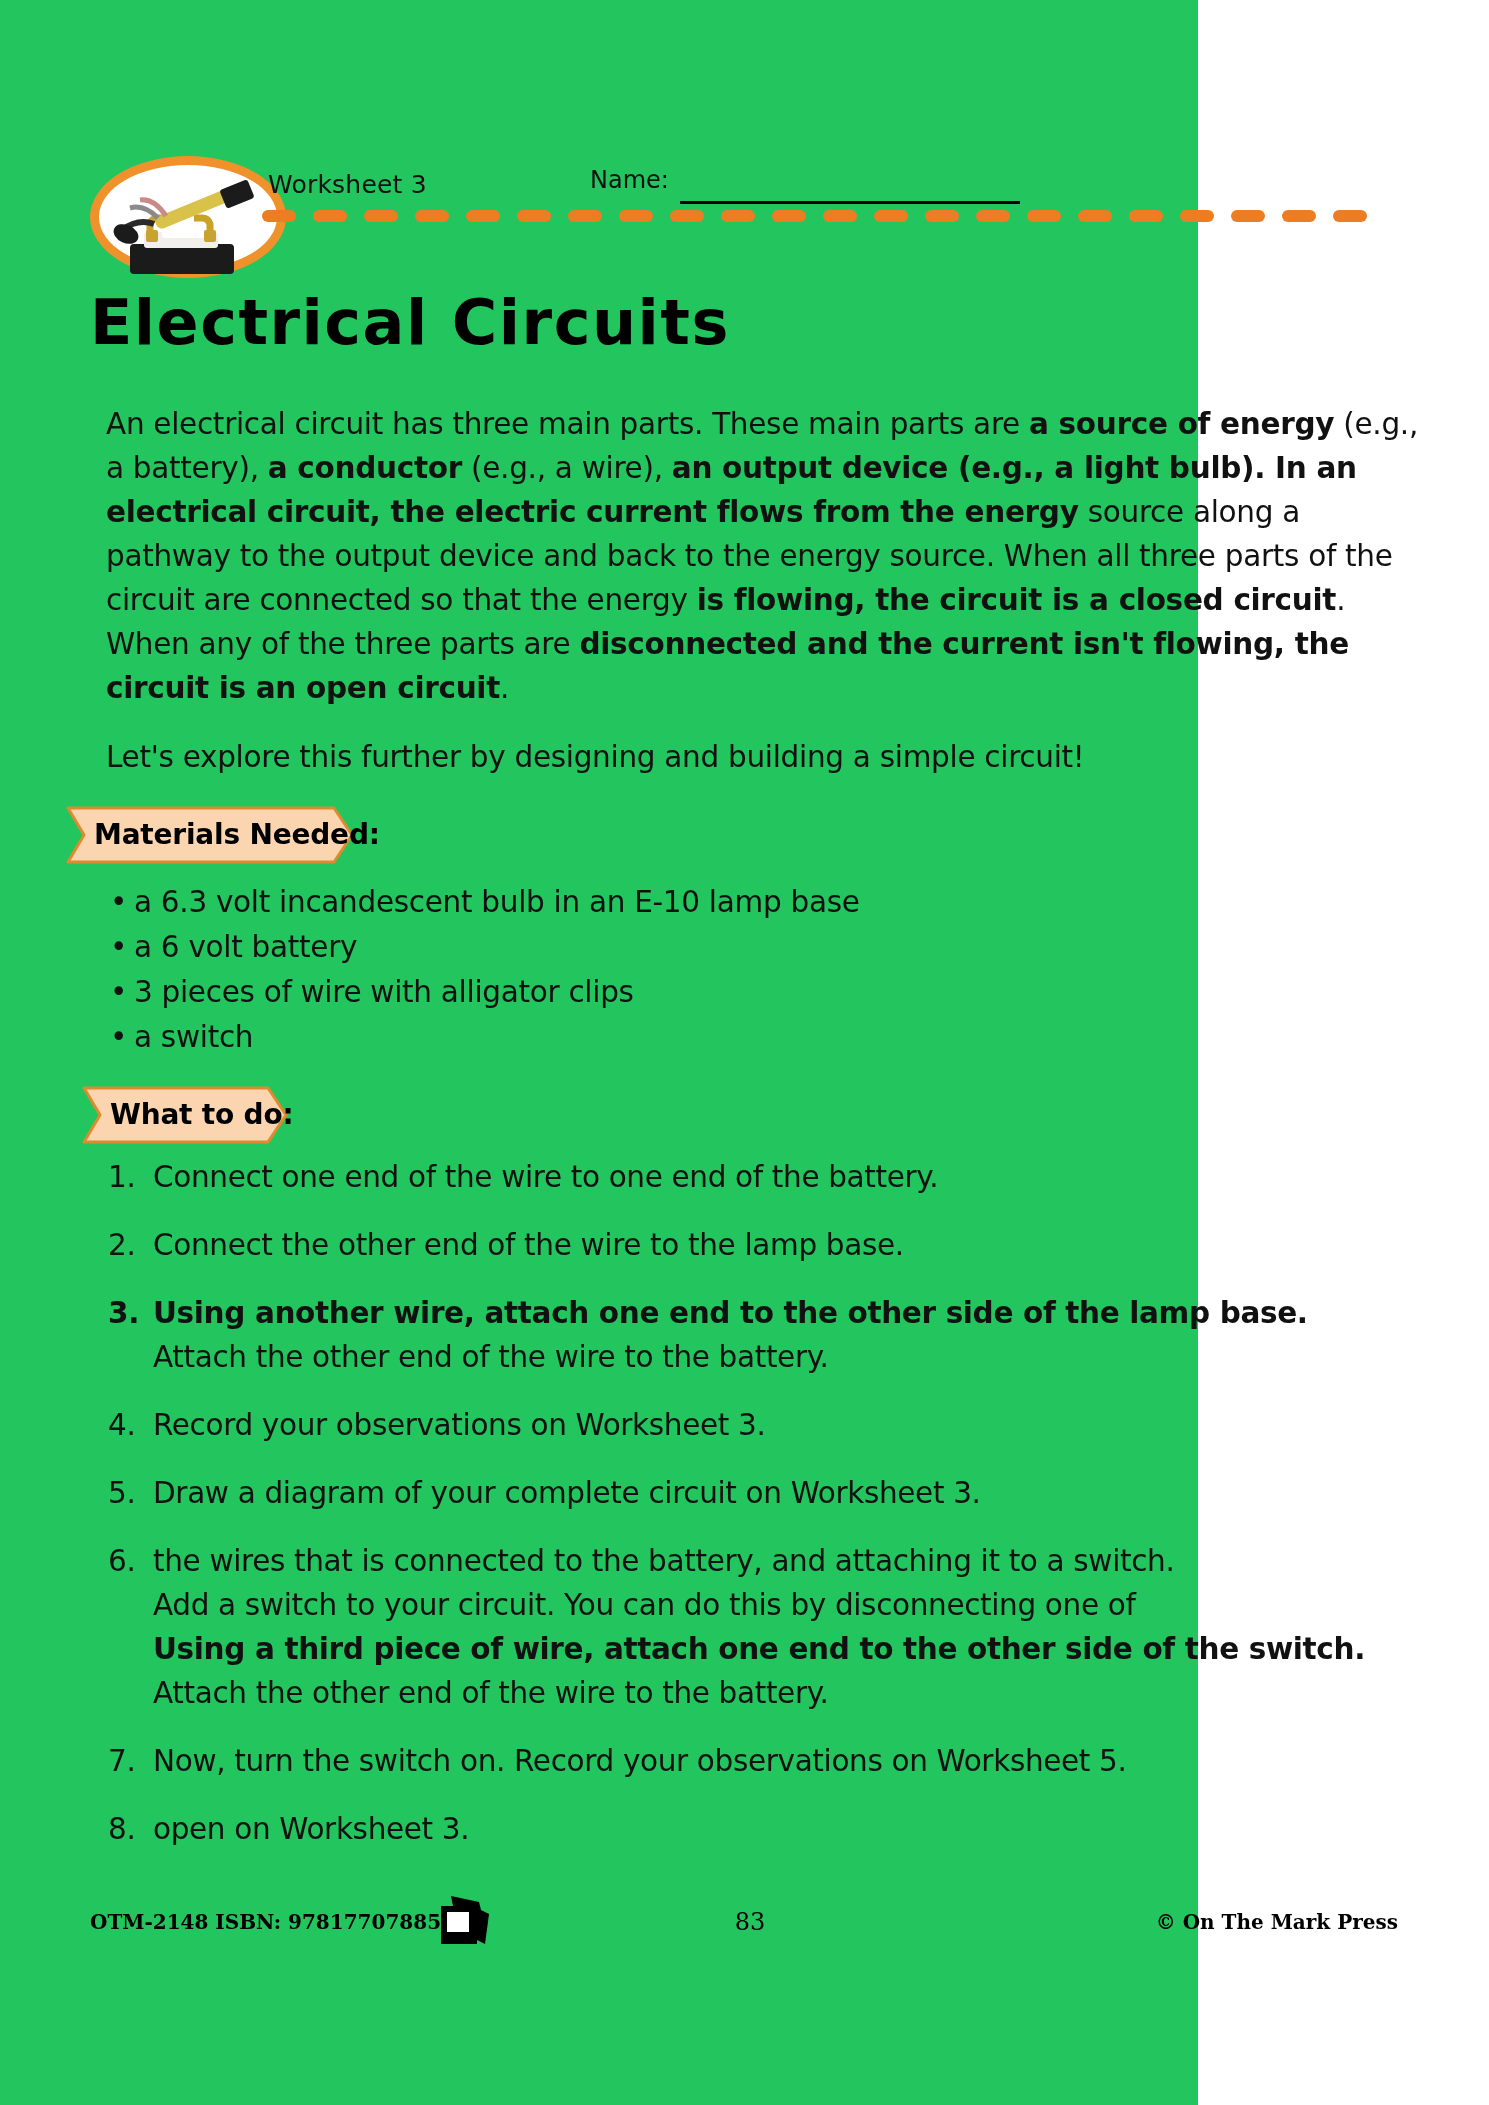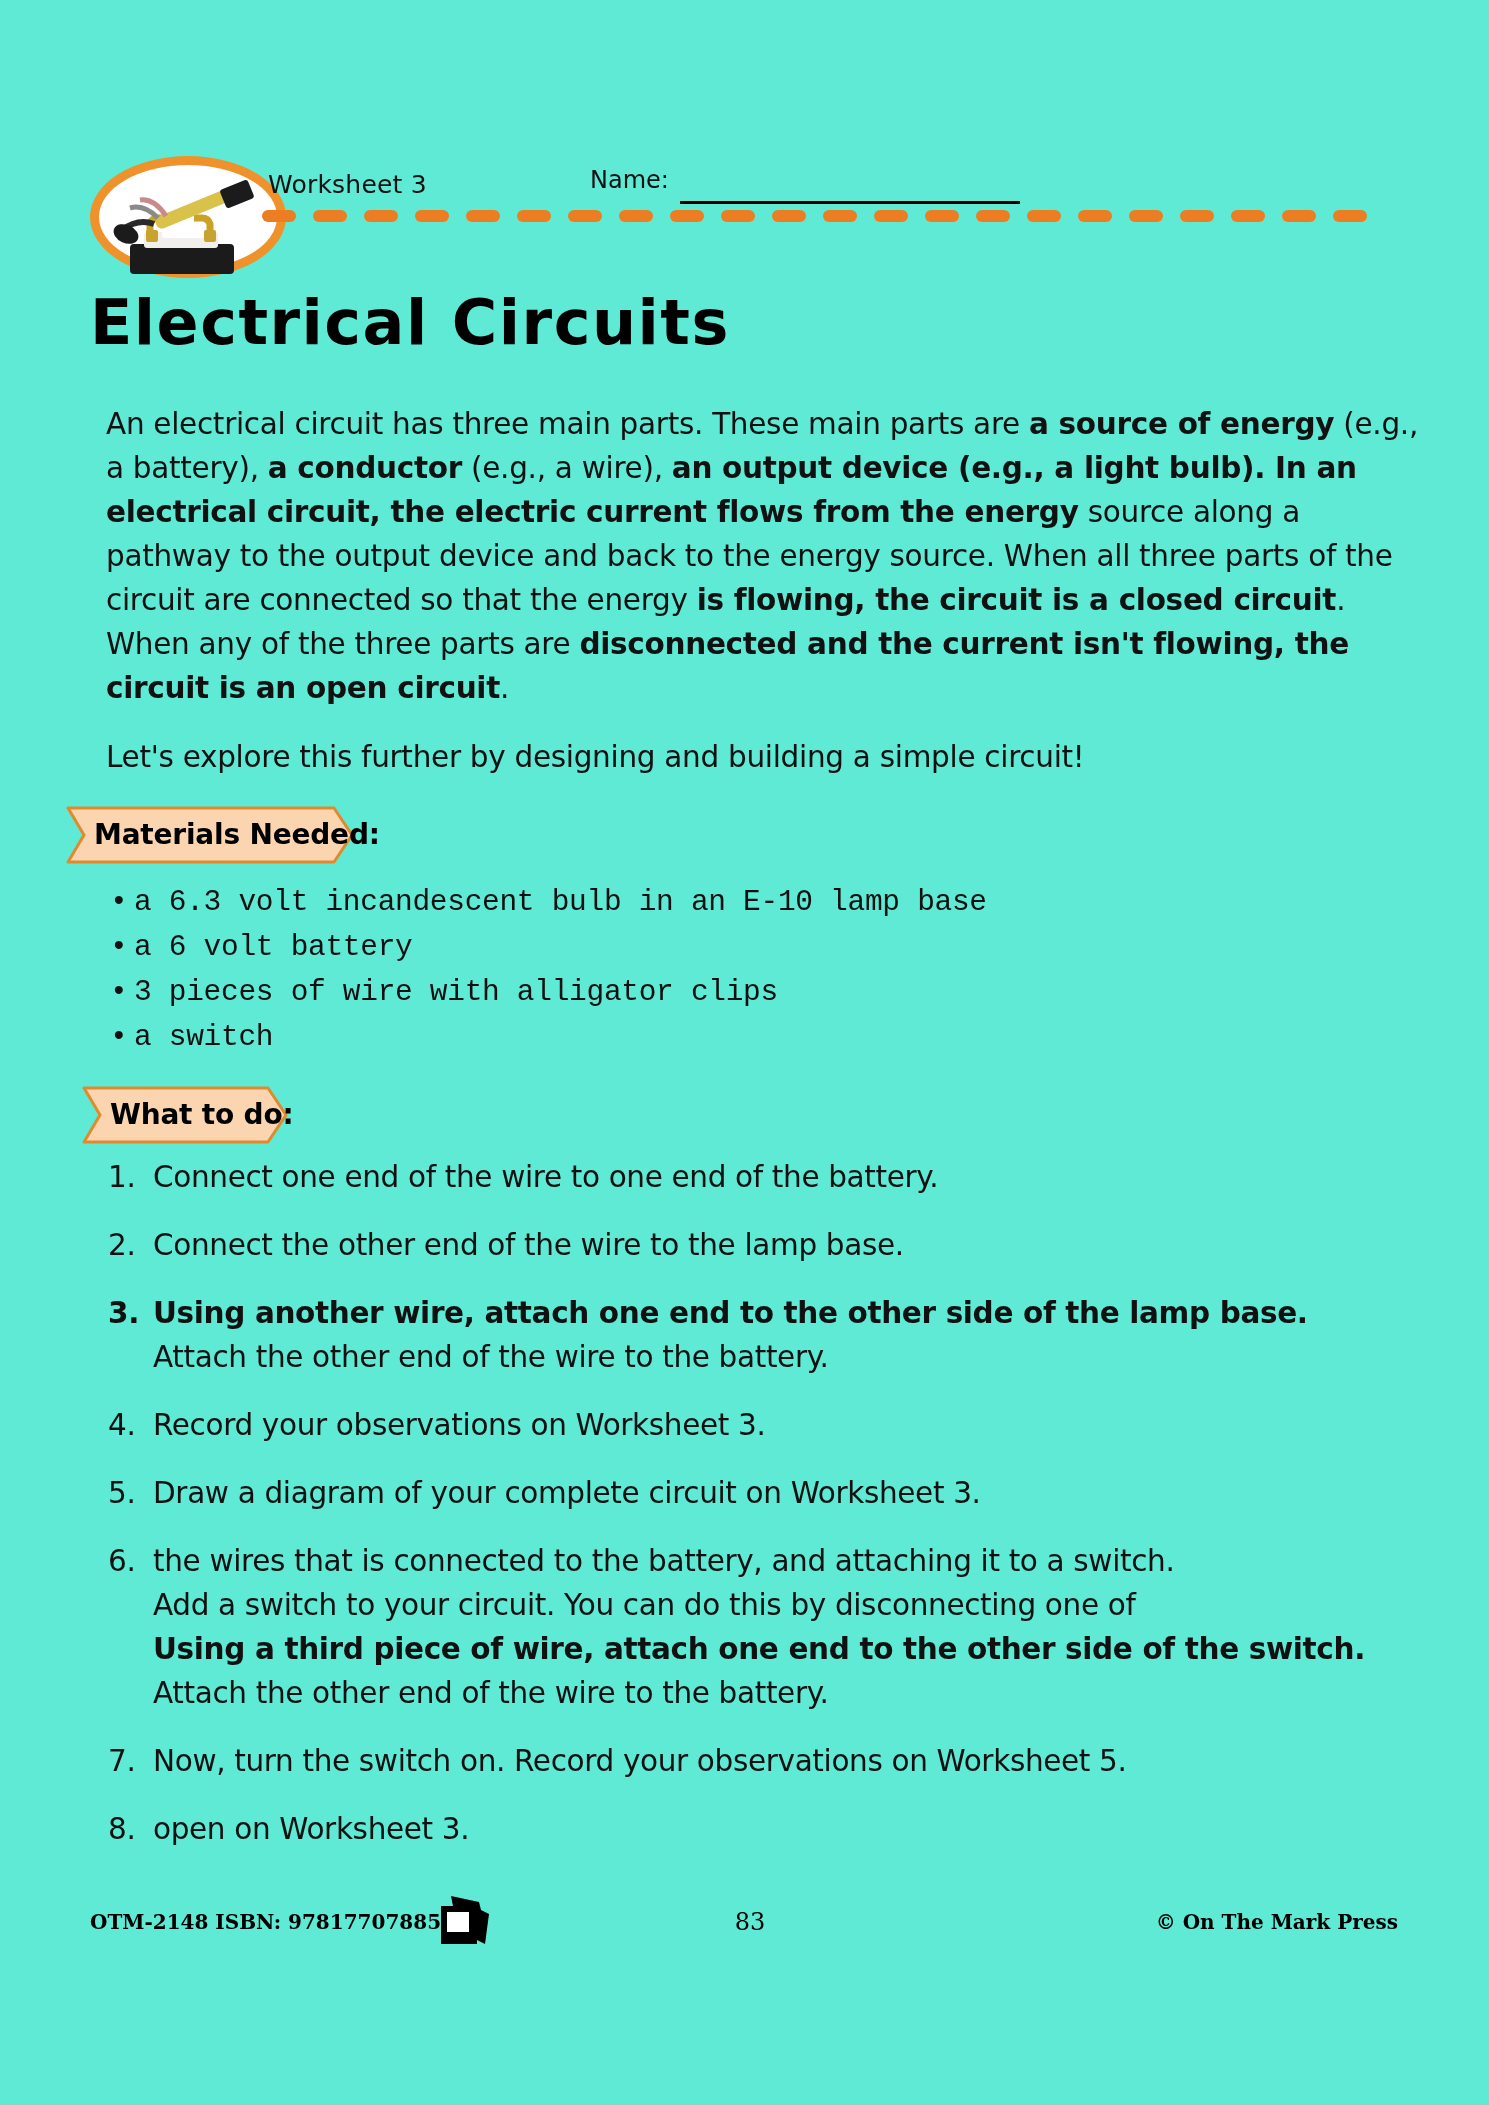--- a/index.html
+++ b/index.html
@@ -12,23 +12,23 @@
     height: 2105px;
     position: relative;
     font-family: "Liberation Sans", sans-serif;
     color: #000000;
     overflow: hidden;
   }
 
   .page {
     position: absolute;
     left: 0; top: 0;
-    width: 1489px;
+    width: 1198px;
     height: 2105px;
-    background: #5eead4;
+    background: #22c55e;
   }
 
   
   .header {
     position: absolute;
     left: 90px;
     top: 148px;
     width: 1320px;
     height: 140px;
   }
@@ -177,21 +177,21 @@
     position: absolute;
     left: 110px;
     top: 880px;
     width: 1300px;
     font-family: "DejaVu Sans", sans-serif;
     font-size: 29.5px;
     line-height: 45px;
     color: #111;
     letter-spacing: -0.3px;
   }
-  .materials .li { white-space: nowrap; font-family: Liberation Mono, monospace; }
+  .materials .li { white-space: nowrap; }
   .materials .bullet { display:inline-block; width: 24px; }
 
   .steps {
     position: absolute;
     left: 108px;
     top: 1155px;
     width: 1320px;
     font-family: "DejaVu Sans", sans-serif;
     font-size: 29.5px;
     line-height: 44px;

